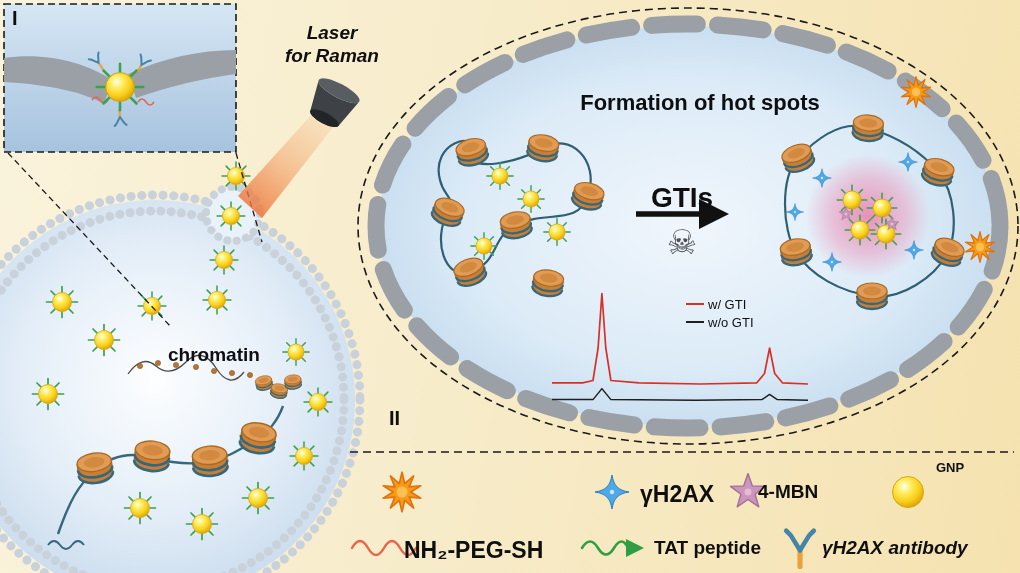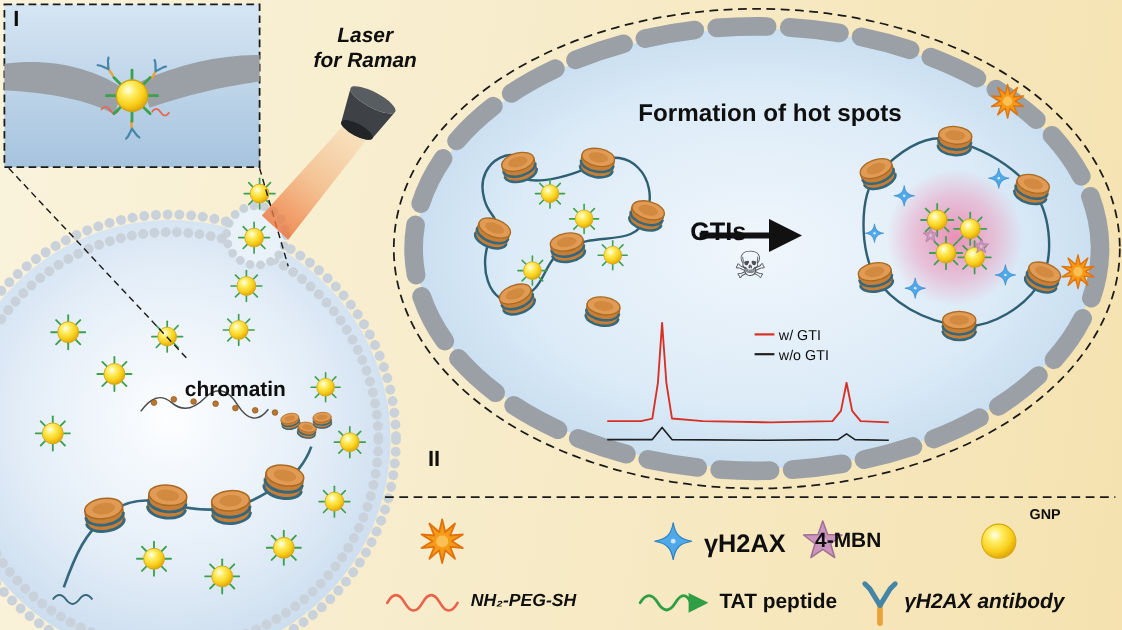--- a/index.html
+++ b/index.html
@@ -242,27 +242,27 @@
     <polygon points="626,539 644,548 626,557" fill="#2f9e44"></polygon>
     <use href="#anti" transform="translate(800,548) scale(1.15)"></use>
   </g>
 </svg>
 
 <div class="lbl" style="left:12px;top:6px;font-size:20px;">I</div>
 <div class="lbl center pre" style="left:270px;top:22px;width:124px;font-size:19px;font-style:italic;">Laser
 for Raman</div>
 <div class="lbl" style="left:168px;top:344px;font-size:19px;">chromatin</div>
 <div class="lbl center" style="left:555px;top:72px;width:290px;font-size:22px;margin-top:18px;">Formation of hot spots</div>
-<div class="lbl center" style="left:618px;top:181px;width:70px;font-size:23px;margin-top:16px;">GTIs</div>
+<div class="lbl center" style="left:647px;top:181px;width:70px;font-size:28px;">GTIs</div>
 <div class="lbl center" style="left:660px;top:222px;width:44px;font-size:34px;font-weight:normal;color:#4b4f54;">☠</div>
 <div class="lbl" style="left:389px;top:406px;font-size:20px;">II</div>
 
 <div class="lbl normal" style="left:708px;top:297px;font-size:13px;">w/ GTI</div>
 <div class="lbl normal" style="left:708px;top:315px;font-size:13px;">w/o GTI</div>
 
 <div class="lbl" style="left:640px;top:481px;font-size:23px;">γH2AX</div>
-<div class="lbl" style="left:741px;top:481px;font-size:19px;">4-MBN</div>
+<div class="lbl" style="left:758px;top:481px;font-size:19px;">4-MBN</div>
 <div class="lbl" style="left:936px;top:460px;font-size:13px;">GNP</div>
-<div class="lbl" style="left:428px;top:537px;font-size:16px;font-style:italic;">NH₂-PEG-SH</div>
+<div class="lbl" style="left:404px;top:537px;font-size:23px;">NH₂-PEG-SH</div>
 <div class="lbl" style="left:654px;top:537px;font-size:19px;">TAT peptide</div>
 <div class="lbl" style="left:822px;top:537px;font-size:19px;font-style:italic;">γH2AX antibody</div>
 
 </div>
 
 </body></html>

